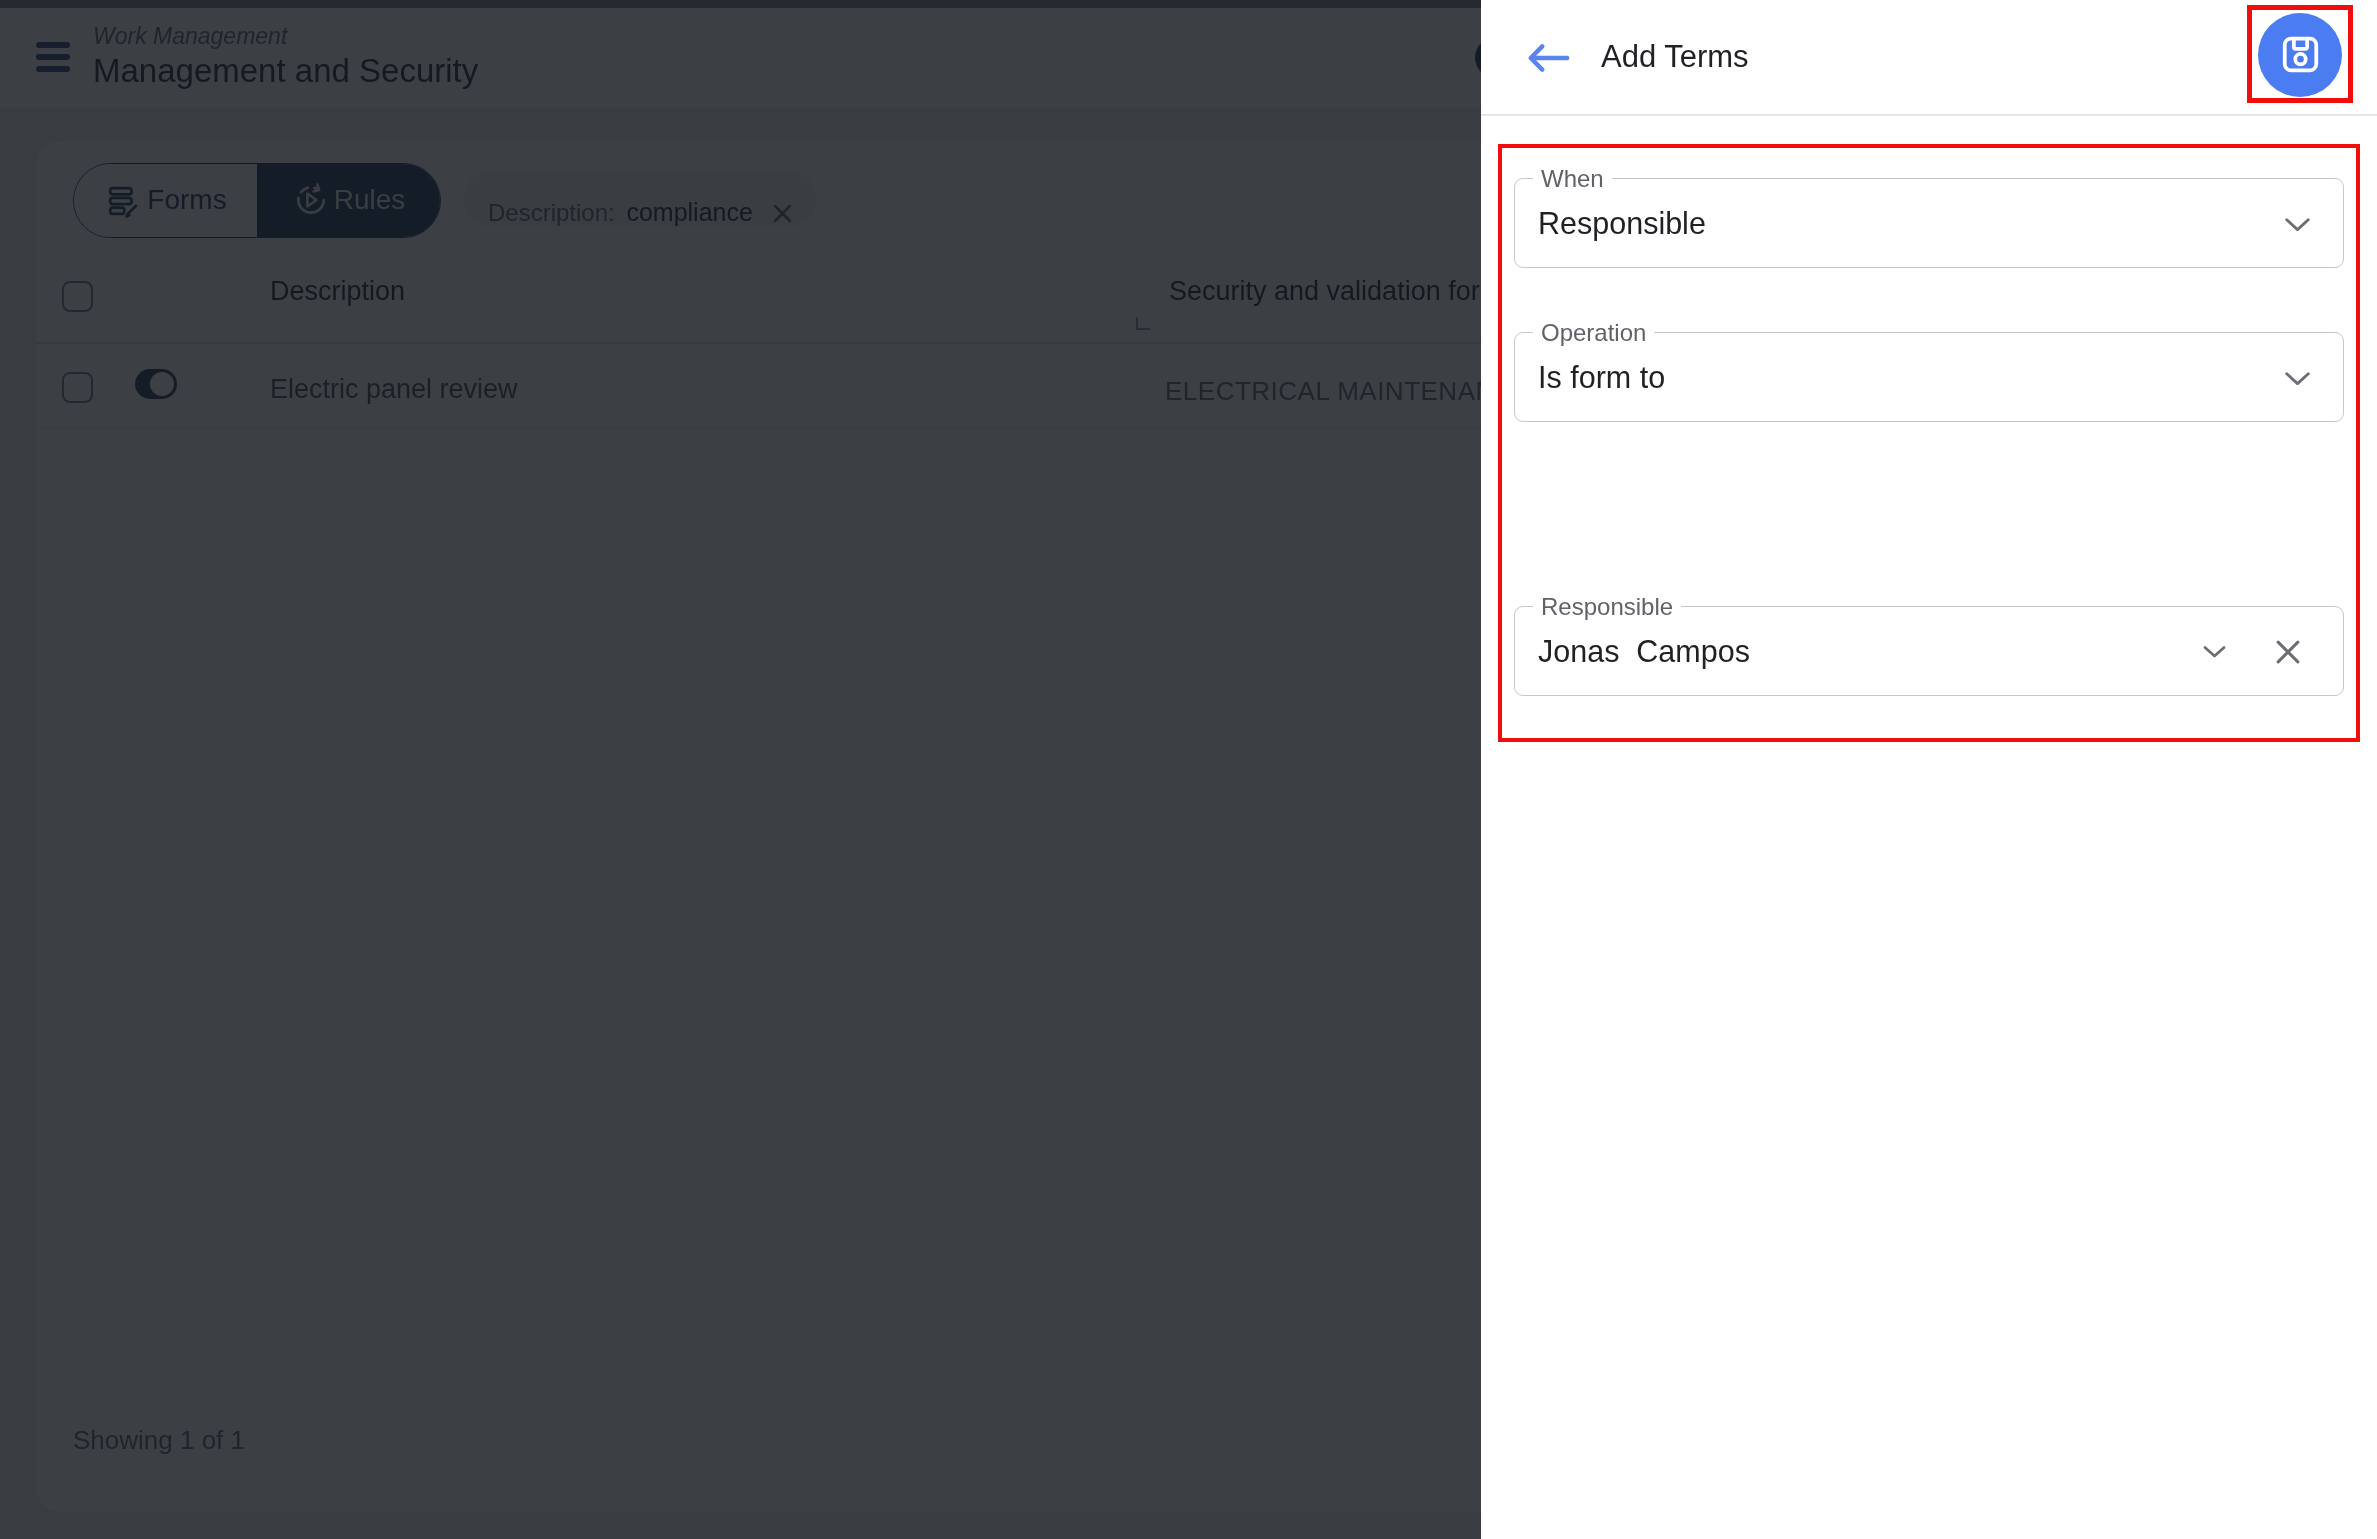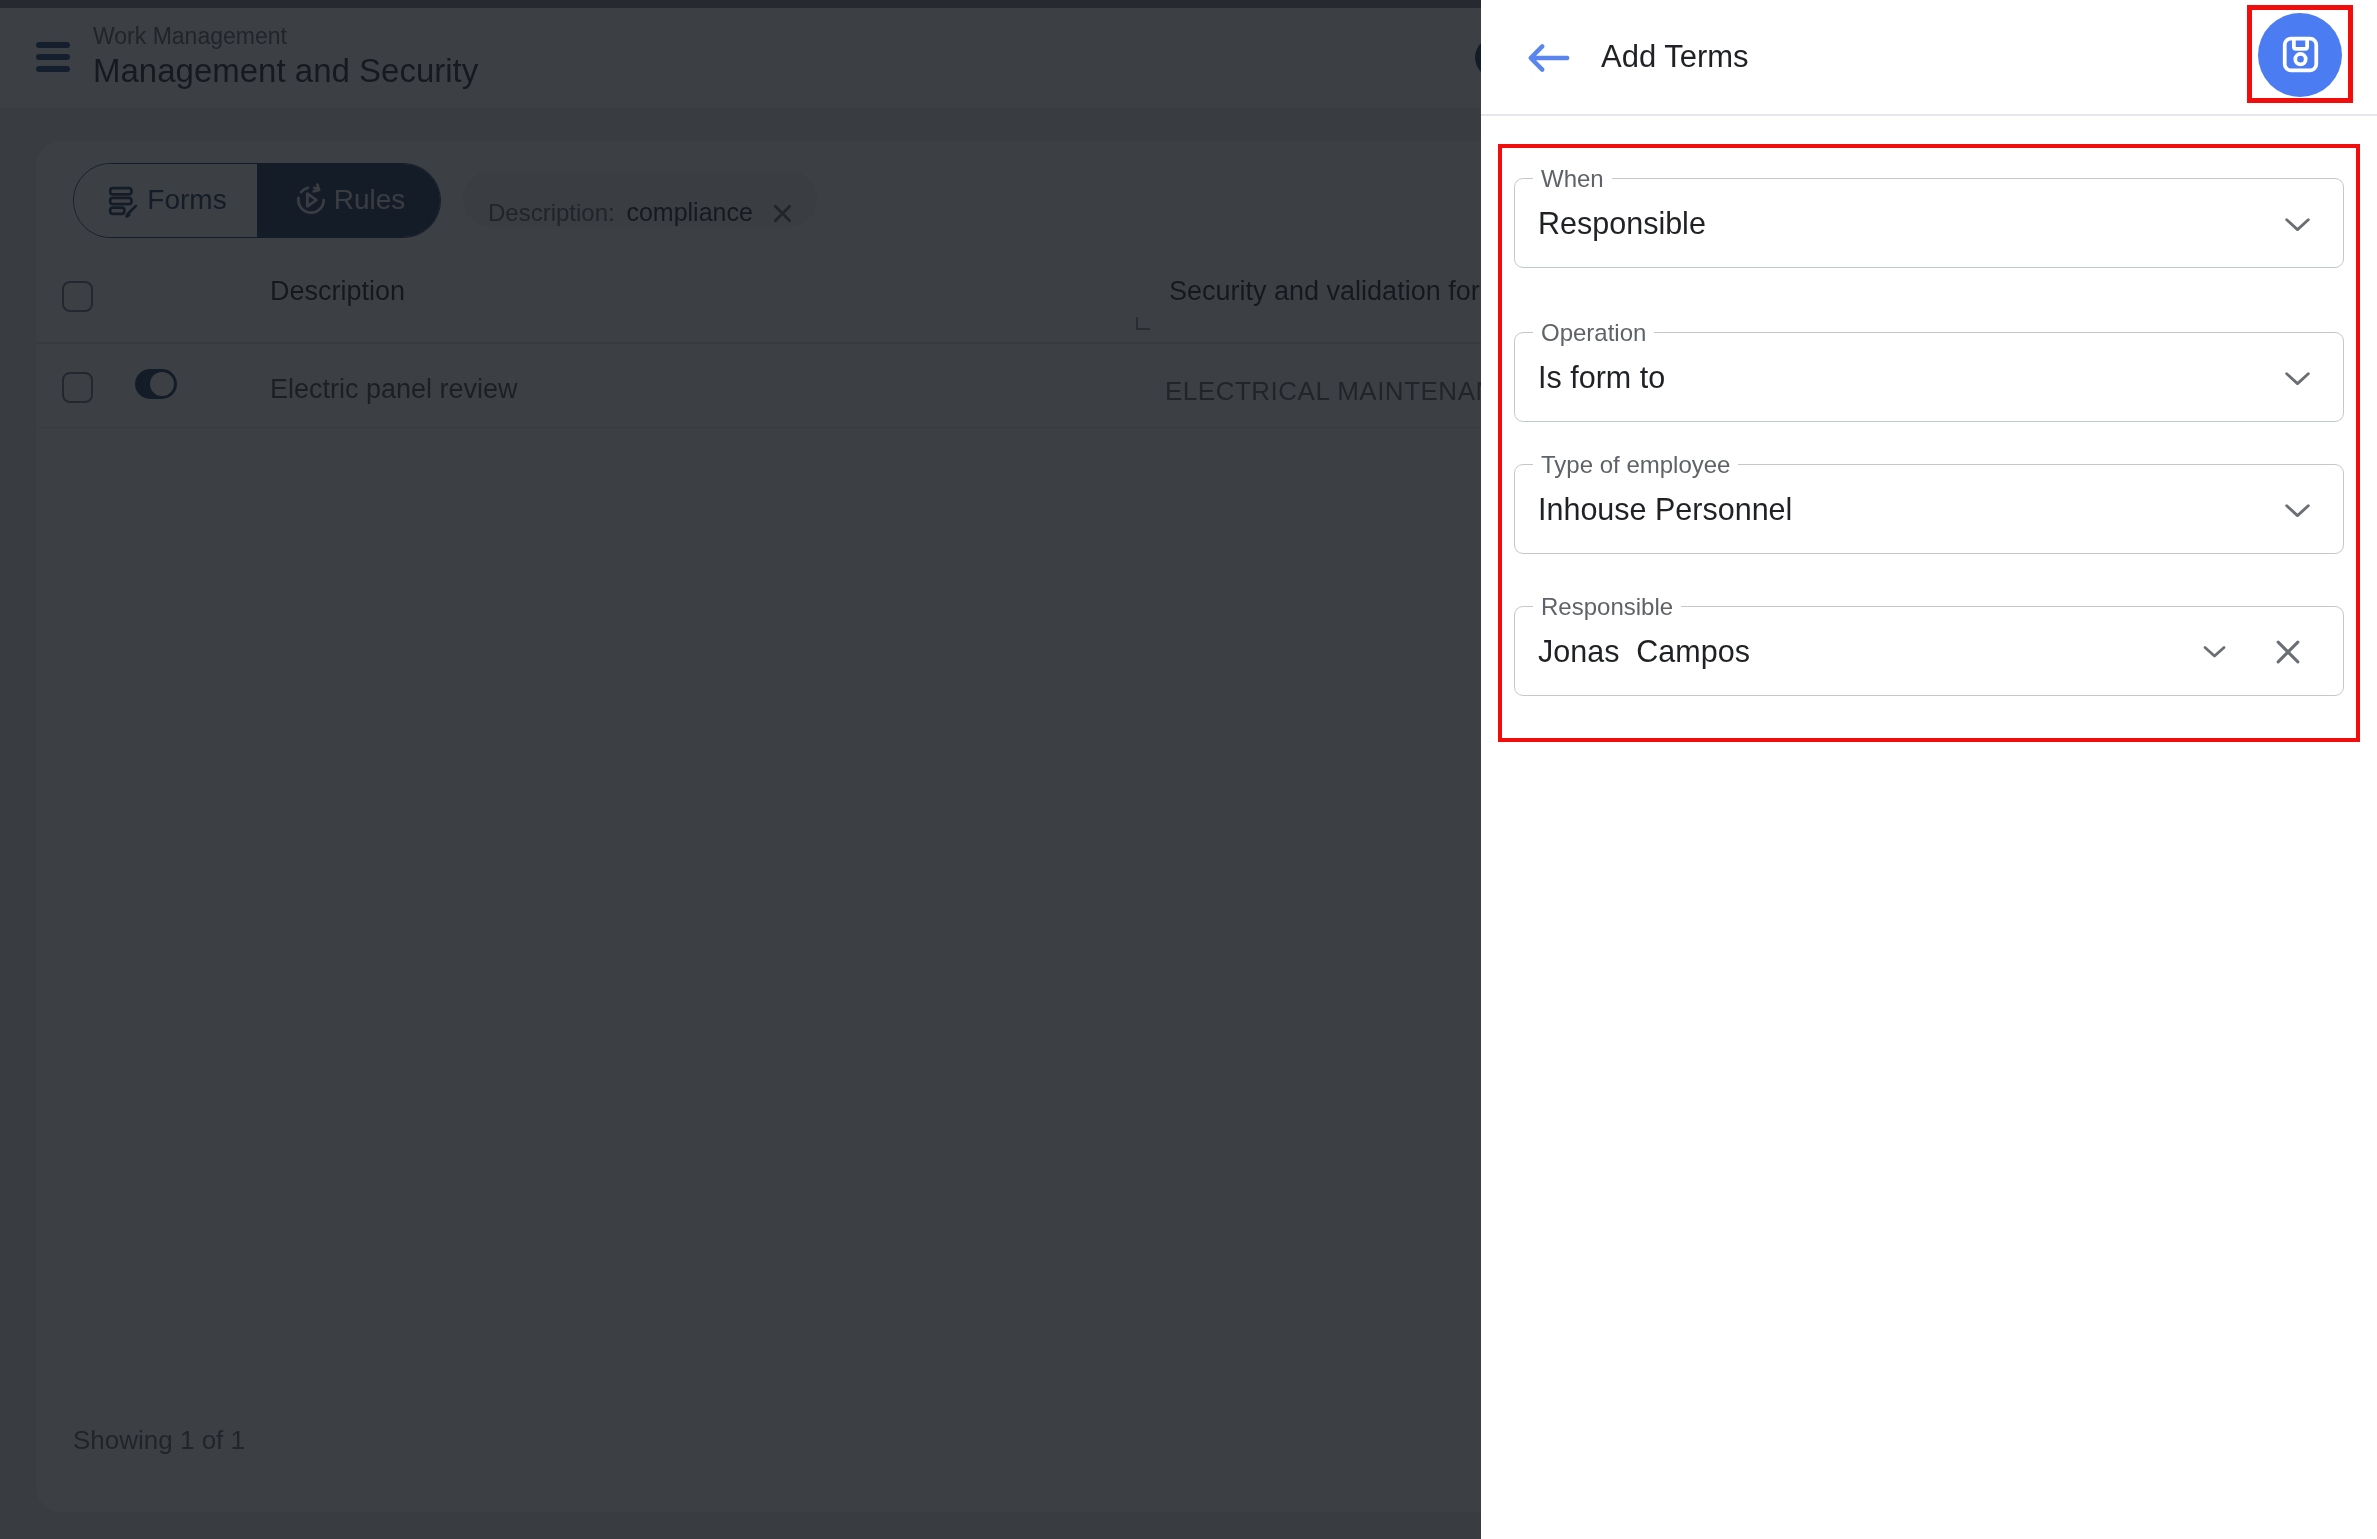--- a/index.html
+++ b/index.html
@@ -22,21 +22,21 @@
     position:relative;background:#fff;overflow:hidden;
   }
   .abs{position:absolute;}
 
   
   .page{left:0;top:0;width:1481px;height:1540px;background:var(--c-page-bg);overflow:hidden;}
   .app-header{left:0;top:0;width:1481px;height:108px;background:var(--c-card-bg);}
   .top-strip{left:0;top:0;width:1481px;height:8px;background:#7b8086;}
   .hamburger{left:36px;top:42px;width:34px;height:30px;display:flex;flex-direction:column;justify-content:space-between;cursor:pointer;}
   .hamburger span{display:block;width:34px;height:6.3px;border-radius:3.1px;background:#1d3c70;}
-  .breadcrumb{left:93px;top:23px;font-size:23px;color:var(--c-text-secondary);}
+  .breadcrumb{left:93px;top:23px;font-size:23px;color:var(--c-text-secondary);font-style:italic;}
   .page-title{left:93px;top:52px;font-size:33px;font-weight:500;color:var(--c-text-primary);}
 
   .card{left:36px;top:141px;width:2306px;height:1371px;background:var(--c-card-bg);border-radius:25px;}
 
   .segmented{left:37px;top:21.5px;width:368px;height:75px;border:1.8px solid var(--c-navy);border-radius:38px;overflow:hidden;display:flex;}
   .seg{flex:1;display:flex;align-items:center;justify-content:center;gap:4px;font-size:28px;font-weight:500;cursor:pointer;}
   .seg.forms{background:var(--c-card-bg);color:var(--c-navy);}
   .seg.rules{background:var(--c-navy);color:rgba(255,255,255,0.92);}
 
   .chip{left:427px;top:30px;height:56px;border-radius:28px;background:var(--c-chip-bg);display:flex;align-items:flex-end;padding:0 21.5px 0 25px;}
@@ -195,29 +195,20 @@
   <div class="abs field f1">
     <span class="flabel">Operation</span>
     <span class="fvalue">Is form to</span>
     <span class="chev">
       <svg width="27" height="15.3" viewBox="0 0 30 17">
           <path d="M3 3 L15 14 L27 3" stroke="#6b6e73" stroke-width="3.2" fill="none" stroke-linecap="round" stroke-linejoin="round"></path>
         </svg>
     </span>
   </div>
 
-  <div class="abs field f2">
-    <span class="flabel">Type of employee</span>
-    <span class="fvalue">Inhouse Personnel</span>
-    <span class="chev">
-      <svg width="27" height="15.3" viewBox="0 0 30 17">
-          <path d="M3 3 L15 14 L27 3" stroke="#6b6e73" stroke-width="3.2" fill="none" stroke-linecap="round" stroke-linejoin="round"></path>
-        </svg>
-    </span>
-  </div>
 
   <div class="abs field f3">
     <span class="flabel">Responsible</span>
     <span class="fvalue">Jonas  Campos</span>
     <span class="chev shifted">
       <svg width="25" height="13.5" viewBox="0 0 30 17">
           <path d="M3 3 L15 14 L27 3" stroke="#6b6e73" stroke-width="3.4" fill="none" stroke-linecap="round" stroke-linejoin="round"></path>
         </svg>
     </span>
     <span class="clear">

